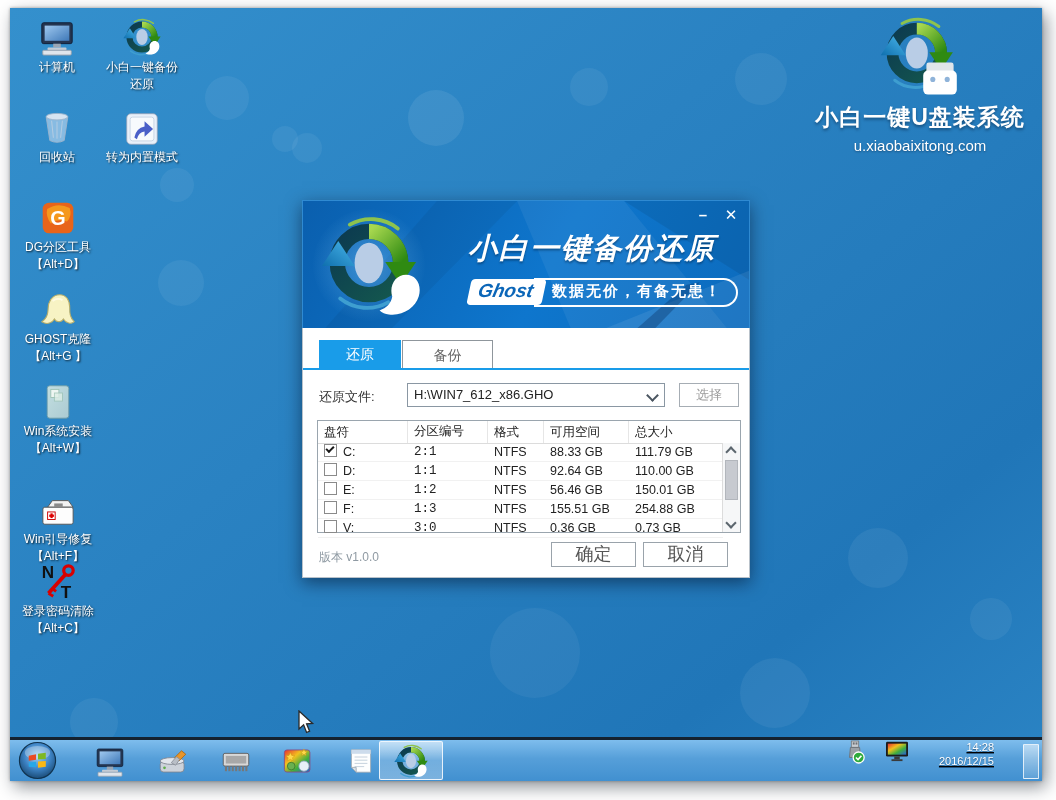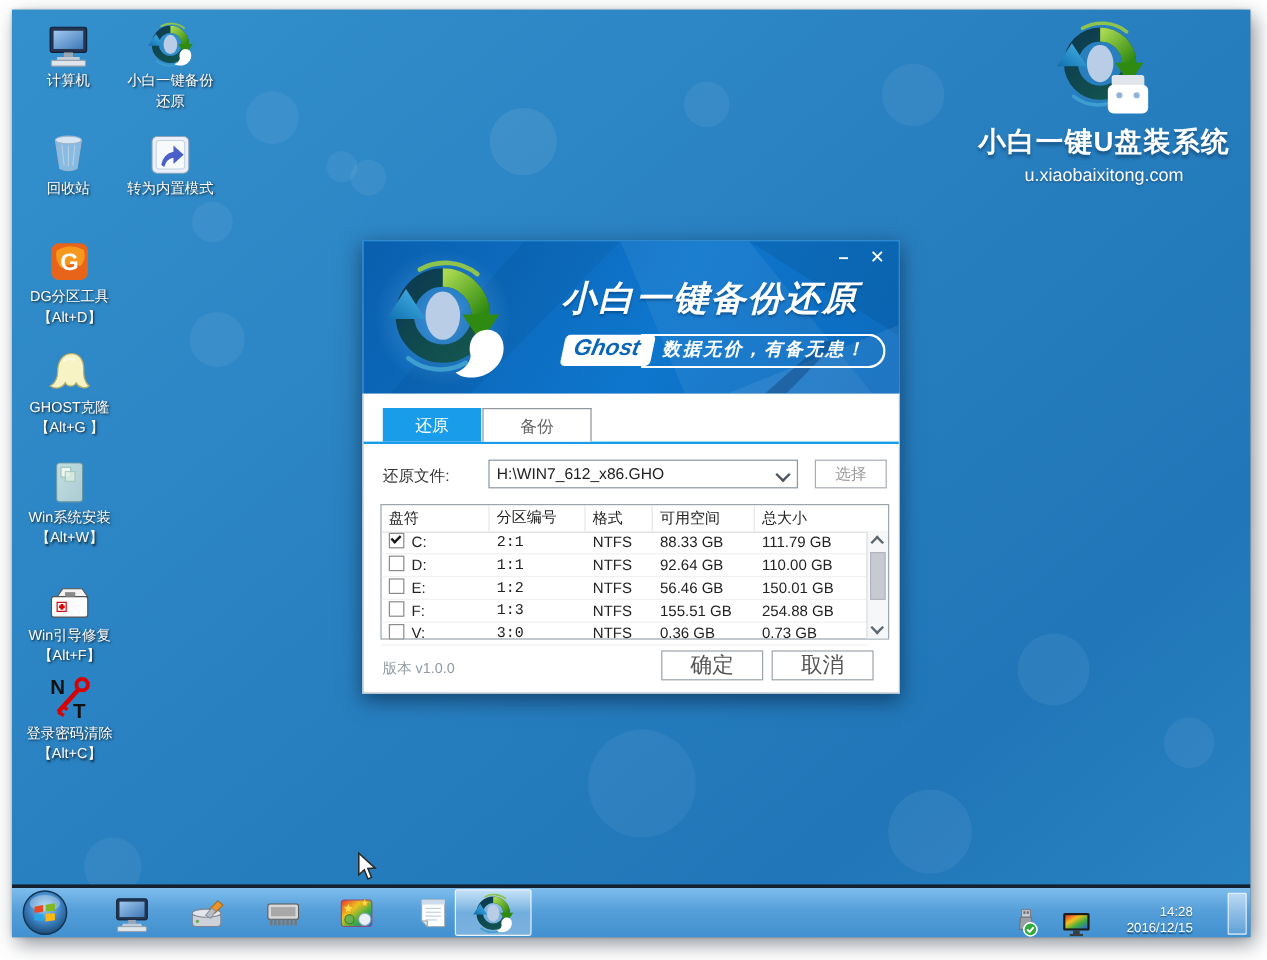--- a/index.html
+++ b/index.html
@@ -31,21 +31,21 @@
   .wbtn{width:20px;height:18px;color:#fff;font-size:15px;font-weight:bold;text-align:center;line-height:16px;}
   .dlogo{position:absolute;left:10px;top:8px;width:112px;height:112px;}
   .dlogo .glow{position:absolute;inset:0;border-radius:50%;
                background:radial-gradient(circle,rgba(150,215,255,.38),rgba(150,215,255,0) 72%);}
   .dtitle{position:absolute;left:165px;top:28px;width:278px;font-size:29px;font-weight:bold;font-style:italic;
           color:#fff;letter-spacing:2px;text-shadow:0 2px 2px rgba(0,30,60,.4);white-space:nowrap;}
   .gbadge{position:absolute;left:166px;top:76px;height:30px;display:flex;align-items:center;z-index:3;}
   .gword{background:#fff;color:#0b66b8;font-weight:bold;font-style:italic;font-size:19px;
          padding:1px 11px 3px 9px;transform:skewX(-12deg);border-radius:4px;position:relative;z-index:2;}
   .gslogan{border:2px solid #fff;border-left:none;border-radius:0 15px 15px 0;padding:2px 14px 4px 18px;
-           margin-left:-10px;color:#fff;font-weight:bold;font-size:15px;letter-spacing:2px;white-space:nowrap;font-style:italic;}
+           margin-left:-10px;color:#fff;font-weight:bold;font-size:15px;letter-spacing:2px;white-space:nowrap;}
   .dbody{position:absolute;left:0;top:128px;width:448px;height:250px;background:#fff;box-sizing:border-box;
          border:1px solid #b9c2ca;border-top:none;}
   .tabs{position:absolute;left:16px;top:12px;display:flex;z-index:2;}
   .tab{height:28px;line-height:28px;text-align:center;font-size:14px;box-sizing:border-box;}
   .tab.active{width:82px;background:#199ce9;color:#fff;}
   .tab.inactive{width:91px;border:1px solid #8f969c;border-bottom:none;color:#666;background:#fff;margin-left:1px;}
   .tabline{position:absolute;left:0;top:40px;width:100%;height:2px;background:#199ce9;}
   .flabel{position:absolute;left:16px;top:60px;font-size:13px;color:#333;}
   .combo{position:absolute;left:104px;top:55px;width:258px;height:24px;border:1px solid #8a97a3;box-sizing:border-box;
          font-size:13px;color:#222;line-height:22px;padding-left:6px;background:#fff;}
@@ -77,21 +77,21 @@
   .ok{left:248px;}.cancel{left:340px;}
   
   .taskbar{position:absolute;left:0;bottom:0;width:100%;height:44px;box-sizing:border-box;
            background:linear-gradient(#7ebded,#569fd9 45%,#4190d0);border-top:3px solid #142230;}
   .orb{position:absolute;left:8px;top:1px;width:39px;height:39px;}
   .tbicon{position:absolute;top:4px;width:36px;height:34px;display:flex;align-items:center;justify-content:center;}
   .tb1{left:82px;}.tb2{left:145px;}.tb3{left:208px;}.tb4{left:270px;}.tb5{left:333px;}
   .tbactive{position:absolute;left:369px;top:1px;width:64px;height:39px;box-sizing:border-box;border-radius:2px;
             background:linear-gradient(rgba(255,255,255,.55),rgba(255,255,255,.18) 50%,rgba(255,255,255,.3));
             border:1px solid rgba(250,253,255,.85);display:flex;align-items:center;justify-content:center;}
-  .tray{position:absolute;right:48px;top:0;height:41px;display:flex;align-items:flex-end;gap:19px;}
+  .tray{position:absolute;right:48px;top:0;height:41px;display:flex;align-items:flex-start;gap:19px;text-decoration:underline;}
   .clock{color:#fff;font-size:11px;text-align:right;line-height:14px;width:66px;text-shadow:0 1px 1px rgba(0,30,60,.55);}
   .showdesk{position:absolute;right:3px;top:4px;height:33px;width:14px;border-radius:1px;
             background:linear-gradient(rgba(255,255,255,.5),rgba(255,255,255,.15));border:1px solid rgba(255,255,255,.75);}
   .cursor{position:absolute;left:288px;top:702px;z-index:60;}
 </style>
 </head>
 <body>
 
 <svg width="0" height="0" style="position:absolute">
   <defs>
@@ -246,21 +246,21 @@
         <rect x="4" y="2" width="24" height="36" rx="3" fill="#cfe6db" stroke="#6b9aa0"></rect>
         <rect x="4" y="2" width="24" height="36" rx="3" fill="url(#scrG)" opacity=".25"></rect>
         <rect x="8" y="6" width="9" height="9" fill="#eef6f2" stroke="#9cc2b4"></rect>
         <rect x="12" y="10" width="9" height="9" fill="#ddeee6" stroke="#9cc2b4" opacity=".8"></rect>
       </svg>
     </div>
     <div class="lb">Win系统安装</div>
     <div class="lb">【Alt+W】</div>
   </div>
 
-  <div class="dicon" style="left:4px;top:472px;width:88px;text-align:center;">
+  <div class="dicon" style="left:4px;top:482px;width:88px;text-align:center;">
     <div class="ic">
       <svg width="38" height="34" viewBox="0 0 40 36">
         <path d="M9 14 L14 7 L31 7 L36 14 Z" fill="#f2f2f2" stroke="#555"></path>
         <rect x="4" y="14" width="32" height="18" rx="2" fill="#fdfdfd" stroke="#555"></rect>
         <rect x="16" y="10" width="9" height="4" fill="#8a8a8a"></rect>
         <rect x="9" y="19" width="8" height="8" fill="#fff" stroke="#c00"></rect>
         <rect x="12" y="20.5" width="2.4" height="5" fill="#d00"></rect>
         <rect x="10.7" y="21.8" width="5" height="2.4" fill="#d00"></rect>
       </svg>
     </div>

